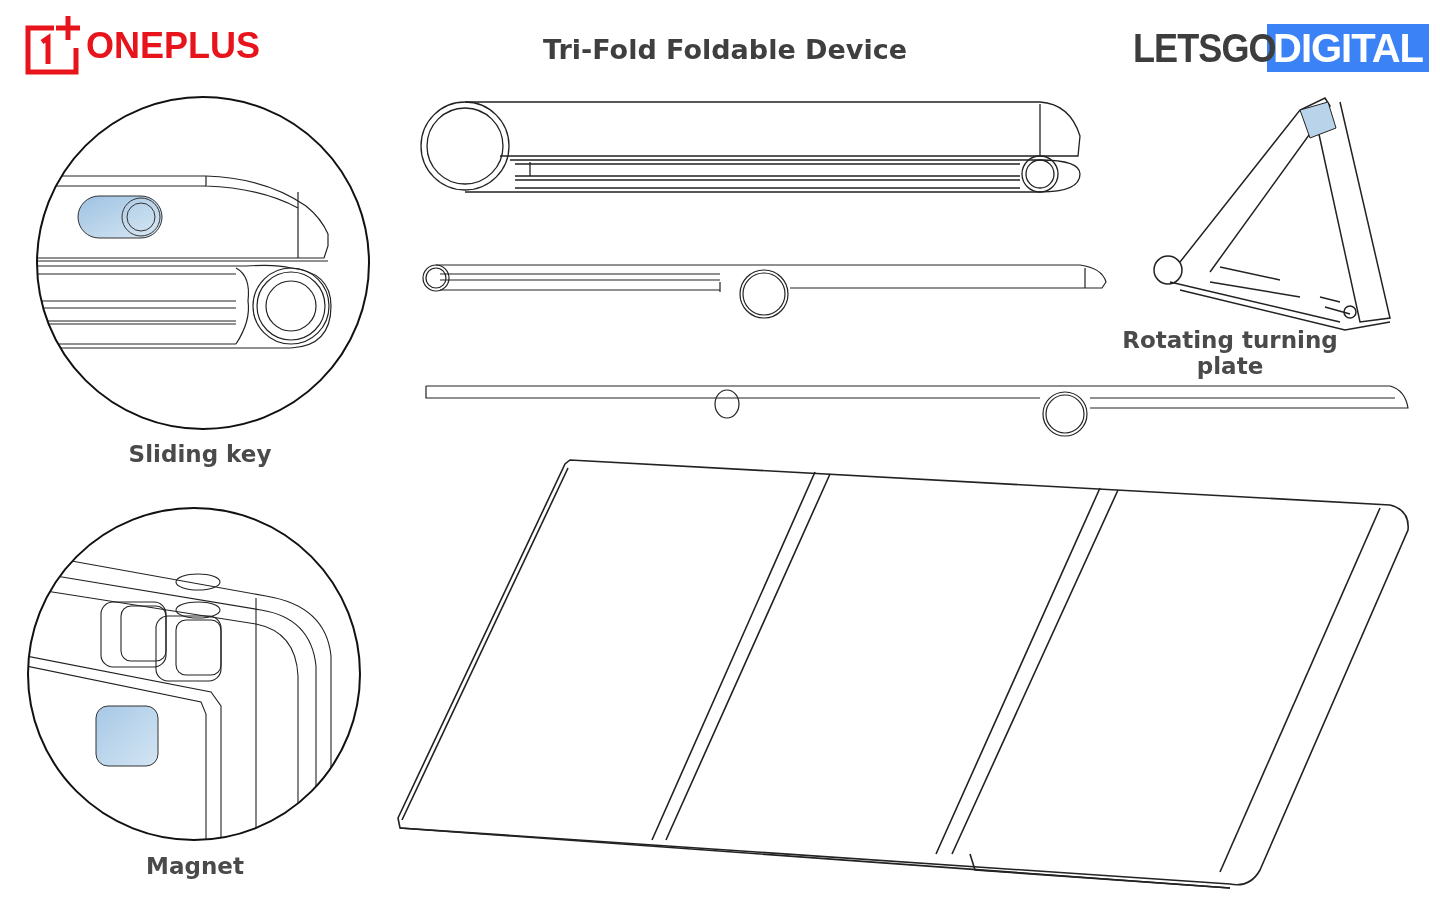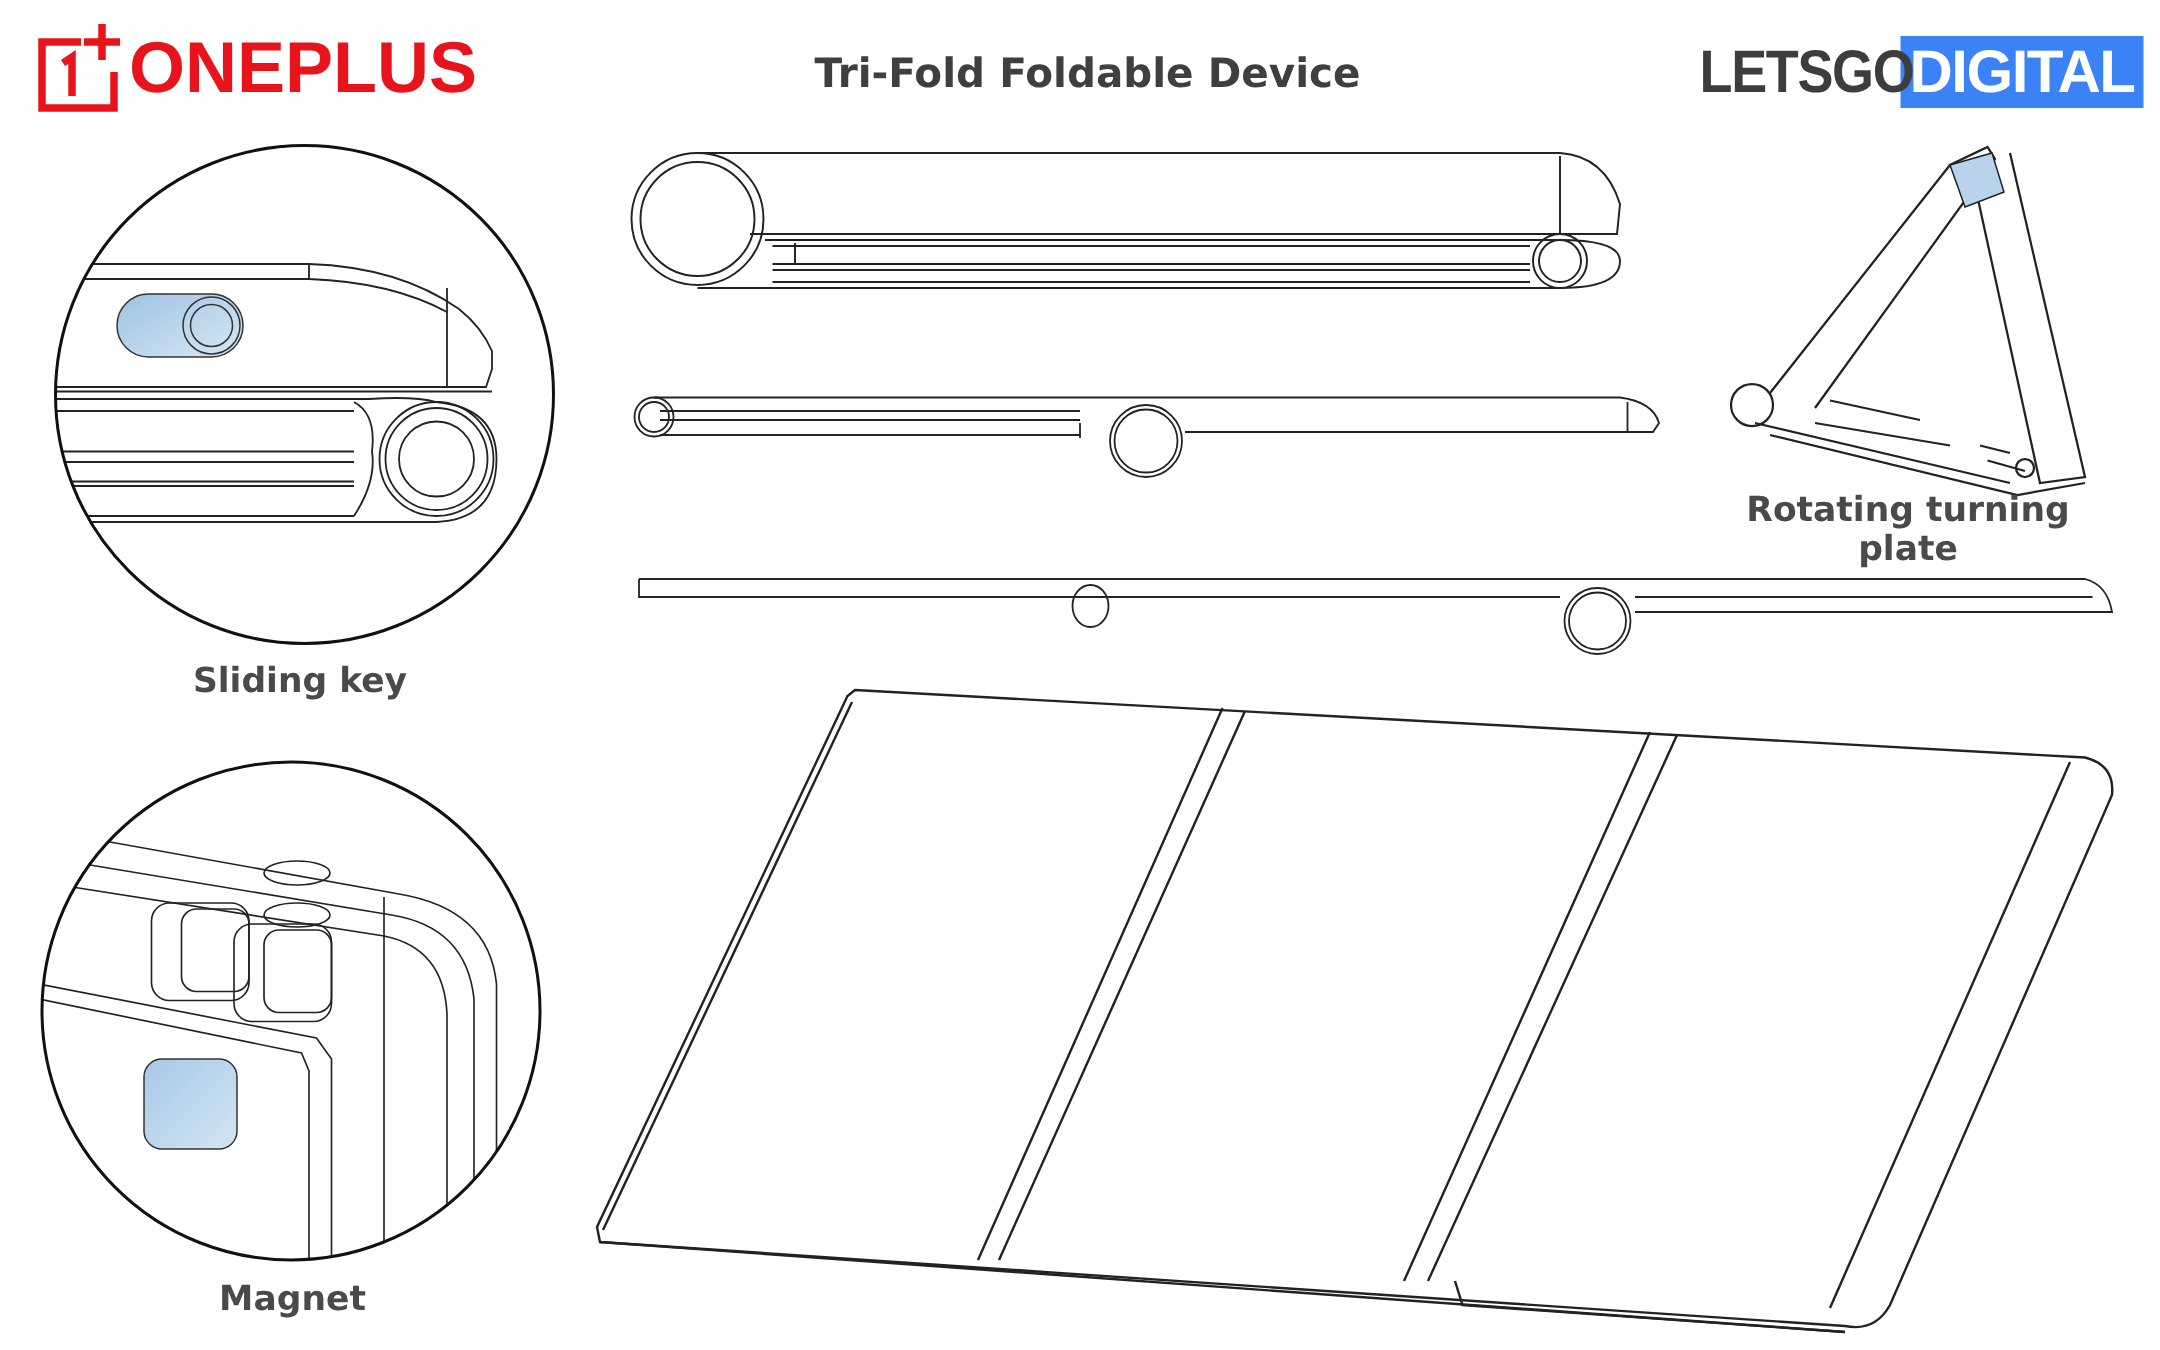--- a/index.html
+++ b/index.html
@@ -1,20 +1,20 @@
 <!DOCTYPE html>
 <html><head>
 <meta charset="utf-8">
 <style>
   html, body { margin:0; padding:0; background:#ffffff; }
   body { width:1440px; height:900px; position:relative; overflow:hidden; font-family:"DejaVu Sans", sans-serif; }
   .abs { position:absolute; }
   .brand-op { left:24px; top:14px; height:64px; display:flex; align-items:center; }
   .op-mark { width:52px; height:52px; position:relative; }
-  .op-text { color:#e8141c; font-family:"Liberation Sans", sans-serif; font-weight:bold; font-size:48px; letter-spacing:0px; margin-left:10px; line-height:1; }
+  .op-text { color:#e8141c; font-family:"Liberation Sans", sans-serif; font-weight:bold; font-size:36px; letter-spacing:0px; margin-left:10px; line-height:1; }
   .title { left:0; width:1450px; top:34px; text-align:center; font-family:"DejaVu Sans", sans-serif; font-weight:bold; font-size:27px; color:#3f3f3f; }
   .lgd { left:1133px; top:24px; height:48px; display:flex; align-items:stretch;justify-content:space-between; }
   .lgd-a { color:#3d3d3d; font-family:"Liberation Sans", sans-serif; font-weight:bold; font-size:40px; line-height:48px; letter-spacing:-1px; transform:scaleX(0.9); transform-origin:left; width:134px; }
   .lgd-b { background:#3b82f6; color:#fff; font-family:"Liberation Sans", sans-serif; font-weight:bold; font-size:40px; line-height:48px; padding:0 6px; letter-spacing:-1px; }
   .caption { font-family:"DejaVu Sans", sans-serif; font-weight:bold; color:#4a4a4a; font-size:23px; text-align:center; }
   svg { position:absolute; overflow:visible; }
 </style>
 </head>
 <body>
 
@@ -135,21 +135,21 @@
   <g fill="none" stroke="#222" stroke-width="1.5">
     <path d="M40 170 L160 18 L185 6 L190 14 L70 180"></path>
     <path d="M175 24 L220 230 L250 226 L200 10"></path>
     <path d="M30 190 L200 230 M40 198 L205 238 L250 230"></path>
     <circle cx="28" cy="178" r="14"></circle>
     <path d="M70 190 L160 205 M80 175 L140 188 M180 205 L200 210 M185 215 L210 222"></path>
     <circle cx="210" cy="220" r="6"></circle>
   </g>
   <polygon points="160,18 188,10 196,36 170,46" fill="#b9d4ea" stroke="#222" stroke-width="1"></polygon>
 </svg>
-<div class="abs caption" style="left:1130px;top:327px;width:284px;">Rotating turning plate</div>
+<div class="abs caption" style="left:1088px;top:327px;width:284px;">Rotating turning plate</div>
 
 <svg width="1040" height="450" style="left:390px;top:450px;" viewBox="0 0 1040 450">
   <g fill="none" stroke="#222" stroke-width="1.6">
     <path d="M180 10 L1000 55 Q1020 60 1018 80 L870 420 Q860 438 840 434 L10 378 L8 368 L175 14 Z"></path>
     <path d="M178 18 L12 370"></path>
     <path d="M10 378 L840 438"></path>
     <path d="M425 22 L262 390 M440 24 L276 390"></path>
     <path d="M710 38 L546 404 M728 40 L562 404"></path>
     <path d="M990 58 L830 422"></path>
     <path d="M580 404 L585 420 L840 438"></path>

